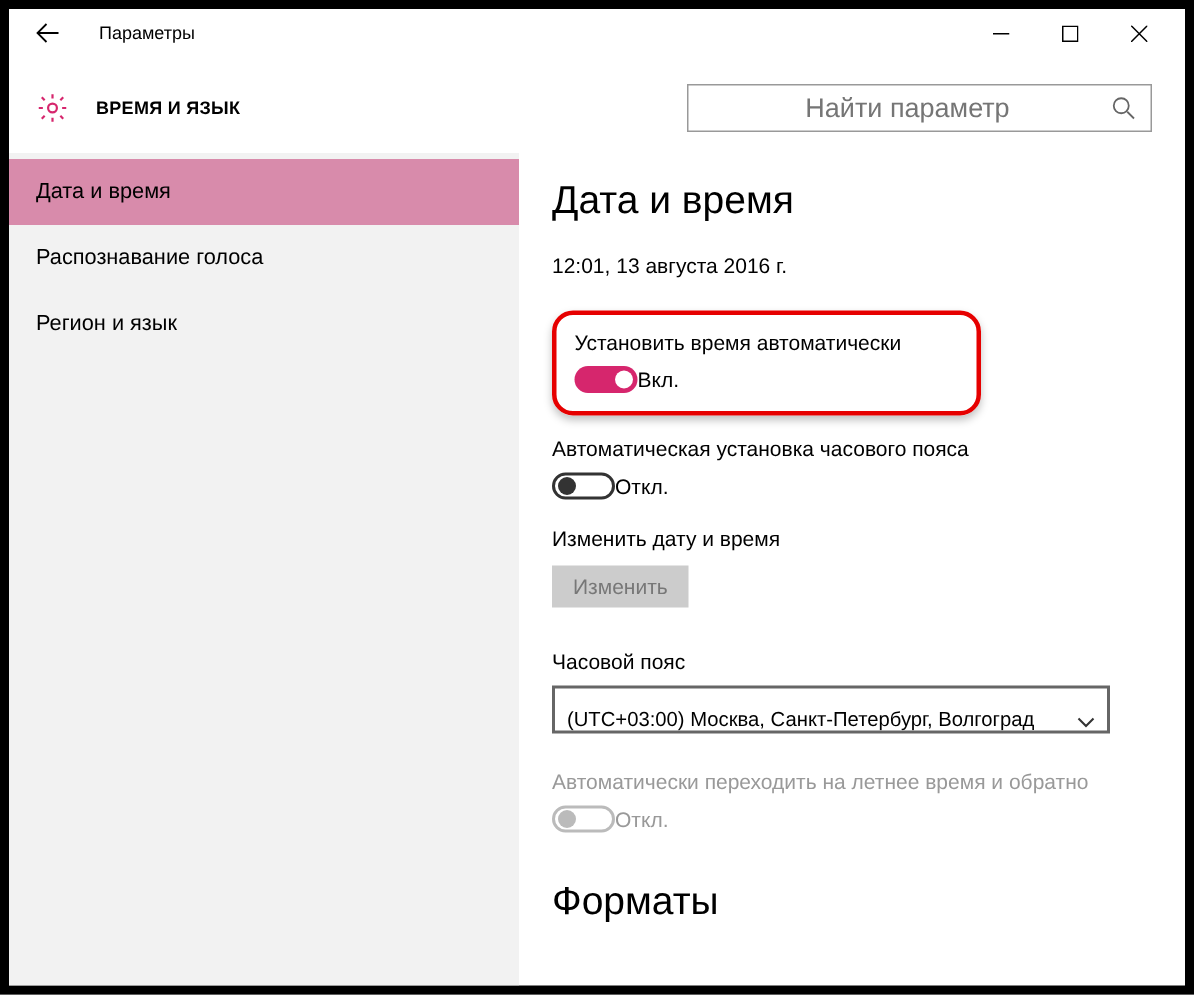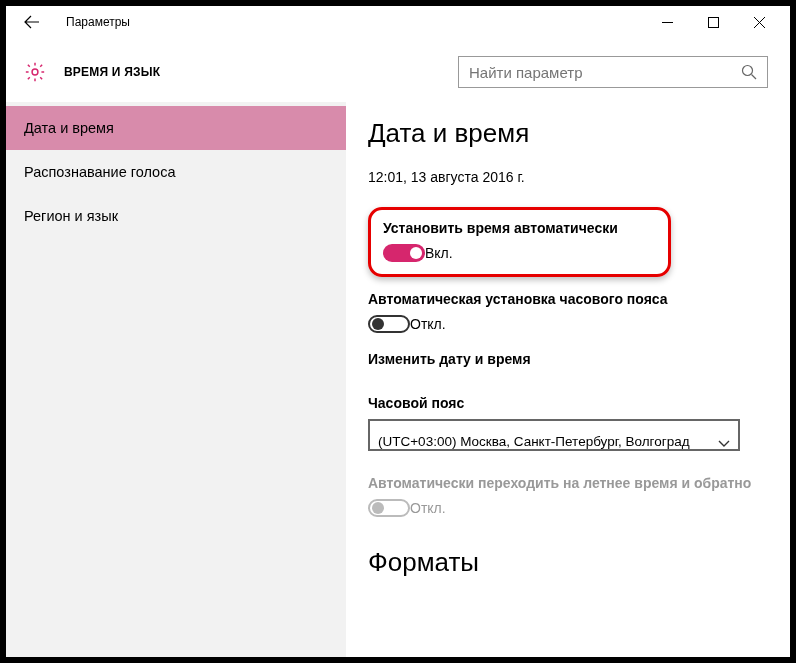--- a/index.html
+++ b/index.html
@@ -10,32 +10,32 @@
   .back-btn { width: 28px; height: 28px; display:flex; align-items:center; justify-content:center; cursor:pointer; }
   .back-btn svg { width:16px; height:16px; }
   .titletext { font-size: 12px; color:#000; margin-left: 20px; }
   .win-controls { margin-left: auto; display:flex; }
   .win-btn { width:46px; height:32px; display:flex; align-items:center; justify-content:center; cursor:pointer; }
   .win-btn svg { width:11px; height:11px; }
   .header-row { height: 44px; display:flex; align-items:center; padding: 0 22px 0 18px; margin-top: 12px; margin-bottom: 8px;}
   .gear { width:22px; height:22px; color:#d6266d; display:flex; align-items:center; justify-content:center; }
   .section-title { font-size: 12px; font-weight: 600; letter-spacing: .2px; margin-left: 18px; }
   .search-box { margin-left:auto; width:310px; height:32px; border:1px solid #999; display:flex; align-items:center; padding: 0 10px; }
-  .search-box input { flex:1; border:none; outline:none; font-size:15px; background:transparent; color:#a16207; }
+  .search-box input { flex:1; border:none; outline:none; font-size:18px; background:transparent; color:#a16207;text-align:center; }
   .search-icon { width:16px; height:16px; color:#666; }
   .body { flex:1; display:flex; overflow:hidden; }
   .sidebar { width: 340px; background:#f2f2f2; padding-top: 4px; }
   .side-item { height:44px; display:flex; align-items:center; padding-left:18px; font-size:14.5px; cursor:pointer; color:#000; }
   .side-item.active { background:#d88bab; }
   .content { flex:1; padding: 10px 22px 0 22px; overflow-y:auto; }
   .content h1 { font-size: 26px; font-weight: 400; color:#000; margin-bottom: 20px; margin-top: 6px;}
   .content h2 { font-size: 26px; font-weight: 400; color:#000; margin-top: 30px; }
   .datetime { font-size: 14px; color:#000; margin-bottom: 22px; }
   .setting-block { margin-bottom: 18px; }
-  .setting-label { font-size: 14px; color:#000; margin-bottom: 8px; font-weight: bold; }
+  .setting-label { font-size: 14px; color:#000; margin-bottom: 8px; }
   .setting-label.disabled { color:#999; }
   .toggle-row { display:flex; align-items:center; }
   .toggle { width:42px; height:18px; border-radius: 10px; position:relative; cursor:pointer; }
   .toggle.on { background:#d6266d; }
   .toggle.off { background:#fff; border:2px solid #333; }
   .toggle.off.disabled { border-color:#bbb; cursor:default;}
   .knob { width:12px; height:12px; border-radius:50%; background:#fff; position:absolute; top:3px; }
   .toggle.on .knob { right:3px; background:#fff; }
   .toggle.off .knob { left:2px; top:1px; background:#333; }
   .toggle.off.disabled .knob { background:#bbb; }
@@ -131,20 +131,21 @@
         <div class="toggle-row">
           <div class="toggle off">
                 <div class="knob"></div>
               </div>
           <div class="toggle-state">Откл.</div>
         </div>
       </div>
 
       <div class="setting-block">
         <div class="setting-label">Изменить дату и время</div>
+        <button class="change-btn">Изменить</button>
       </div>
 
       <div class="setting-block" style="margin-top:28px;">
         <div class="setting-label">Часовой пояс</div>
         <div class="combo">
           <span>(UTC+03:00) Москва, Санкт-Петербург, Волгоград</span>
           <svg class="chev" viewBox="0 0 12 12">
                 <path d="M1 4 L6 9 L11 4" stroke="#333" fill="none" stroke-width="1.4"></path>
               </svg>
         </div>

